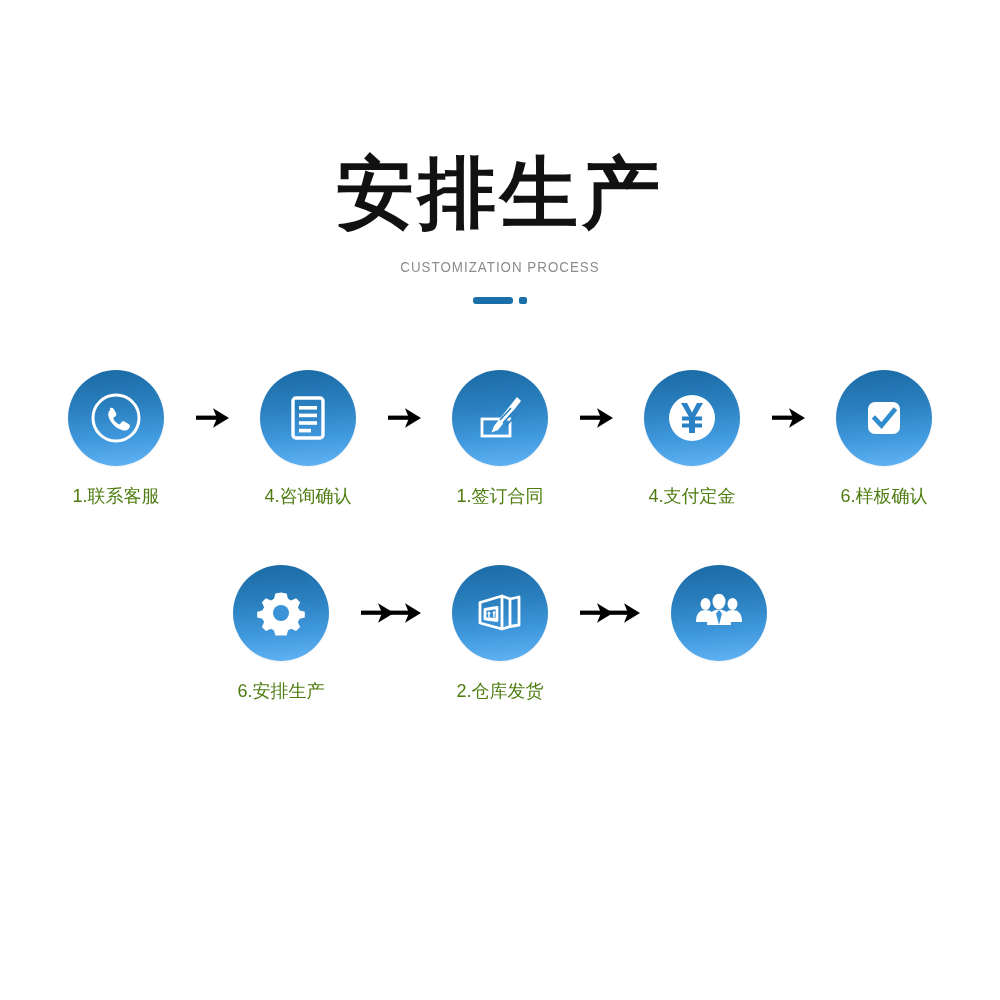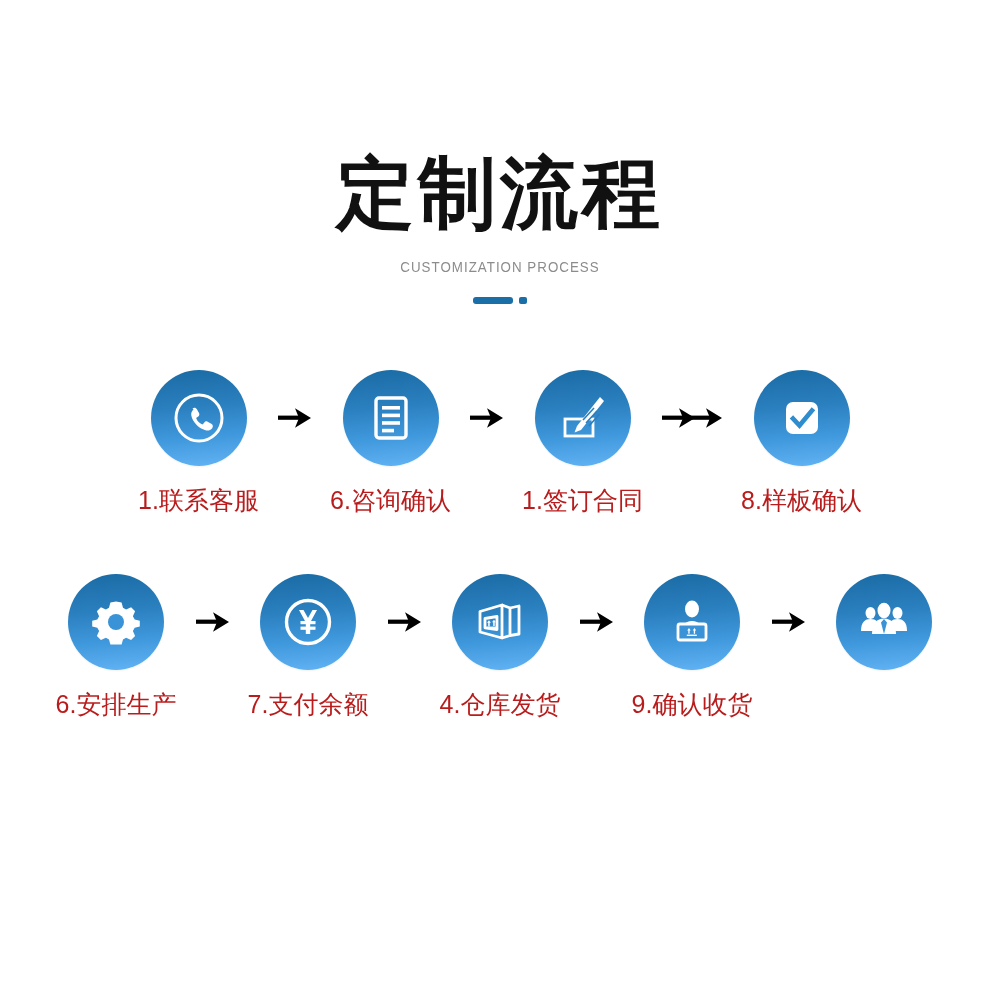--- a/index.html
+++ b/index.html
@@ -92,22 +92,22 @@
     border-radius: 50%;
     background: linear-gradient(175deg, #1a6ba4 0%, #2a7fbe 38%, #3f98dc 68%, #63b4f5 100%);
     display: flex;
     align-items: center;
     justify-content: center;
     box-shadow: 0 1px 2px rgba(0,0,0,0.06);
   }
   .circle svg { display: block; }
   .step-label {
     margin-top: 18px;
-    font-size: 25px;
-    color: #b91c1c;
+    font-size: 18px;
+    color: #4d7c0f;
     white-space: nowrap;
     font-family: "Liberation Sans", "DejaVu Sans", sans-serif;
   }
 
   .arrow {
     width: 35px;
     height: 96px;
     display: flex;
     align-items: center;
     justify-content: center;
@@ -115,21 +115,21 @@
     margin: 0 -4px;
   }
   .arrow svg { display: block; }
 </style>
 </head>
 <body>
 
 <div class="page">
 
   <div class="header">
-    <div class="title">定制流程</div>
+    <div class="title">安排生产</div>
     <div class="subtitle">CUSTOMIZATION PROCESS</div>
     <div class="divider">
       <span class="bar"></span>
       <span class="dot"></span>
     </div>
   </div>
 
   <div class="rows">
 
     <div class="row">
@@ -158,21 +158,21 @@
           <span>
             <svg width="56" height="56" viewBox="0 0 56 56">
               <rect x="13" y="8" width="30" height="40" rx="3" fill="none" stroke="#ffffff" stroke-width="3.4"></rect>
               <rect x="19" y="16" width="18" height="3.6" fill="#ffffff"></rect>
               <rect x="19" y="23.6" width="18" height="3.6" fill="#ffffff"></rect>
               <rect x="19" y="31.2" width="18" height="3.6" fill="#ffffff"></rect>
               <rect x="19" y="38.8" width="12" height="3.6" fill="#ffffff"></rect>
             </svg>
           </span>
         </div>
-        <div class="step-label">6.咨询确认</div>
+        <div class="step-label">4.咨询确认</div>
       </div>
 
       <div class="arrow">
         <svg width="33" height="22" viewBox="0 0 33 22">
           <rect x="0" y="8.6" width="22" height="4.2" fill="#000000"></rect>
           <path d="M17 1.2 L33 11 L17 20.8 L21 11 Z" fill="#000000"></path>
         </svg>
       </div>
 
       <div class="step">
@@ -190,38 +190,54 @@
         <div class="step-label">1.签订合同</div>
       </div>
 
       <div class="arrow">
         <svg width="33" height="22" viewBox="0 0 33 22">
           <rect x="0" y="8.6" width="22" height="4.2" fill="#000000"></rect>
           <path d="M17 1.2 L33 11 L17 20.8 L21 11 Z" fill="#000000"></path>
         </svg>
       </div>
 
+      <div class="step">
+        <div class="circle">
+          <span>
+            <svg width="62" height="62" viewBox="0 0 62 62">
+              <circle cx="31" cy="31" r="23" fill="#ffffff"></circle>
+              <g fill="#2a82c4">
+                <polygon points="20,16 26,16 31,25.5 36,16 42,16 34.5,29 27.5,29"></polygon>
+                <rect x="21" y="29.5" width="20" height="4"></rect>
+                <rect x="21" y="36.5" width="20" height="4"></rect>
+                <rect x="28" y="28" width="6" height="18"></rect>
+              </g>
+            </svg>
+          </span>
+        </div>
+        <div class="step-label">4.支付定金</div>
+      </div>
 
       <div class="arrow">
         <svg width="33" height="22" viewBox="0 0 33 22">
           <rect x="0" y="8.6" width="22" height="4.2" fill="#000000"></rect>
           <path d="M17 1.2 L33 11 L17 20.8 L21 11 Z" fill="#000000"></path>
         </svg>
       </div>
 
       <div class="step">
         <div class="circle">
           <span>
             <svg width="56" height="56" viewBox="0 0 56 56">
               <rect x="12" y="12" width="32" height="32" rx="7" fill="#ffffff"></rect>
               <path d="M19 28.5 L25.5 35.5 L38 20.5" fill="none" stroke="#2f8ccd" stroke-width="4.6" stroke-linecap="square" stroke-linejoin="miter"></path>
             </svg>
           </span>
         </div>
-        <div class="step-label">8.样板确认</div>
+        <div class="step-label">6.样板确认</div>
       </div>
 
     </div>
 
     <div class="row">
 
       <div class="step">
         <div class="circle">
           <span>
             <svg width="58" height="58" viewBox="0 0 58 58">
@@ -233,36 +249,20 @@
         <div class="step-label">6.安排生产</div>
       </div>
 
       <div class="arrow">
         <svg width="33" height="22" viewBox="0 0 33 22">
           <rect x="0" y="8.6" width="22" height="4.2" fill="#000000"></rect>
           <path d="M17 1.2 L33 11 L17 20.8 L21 11 Z" fill="#000000"></path>
         </svg>
       </div>
 
-      <div class="step">
-        <div class="circle">
-          <span>
-            <svg width="62" height="62" viewBox="0 0 62 62">
-              <circle cx="31" cy="31" r="21.5" fill="none" stroke="#ffffff" stroke-width="3.4"></circle>
-              <g fill="#ffffff">
-                <polygon points="22,19 26.5,19 31,27 35.5,19 40,19 34,30 28,30"></polygon>
-                <rect x="23.5" y="30" width="15" height="3.2"></rect>
-                <rect x="23.5" y="35.6" width="15" height="3.2"></rect>
-                <rect x="28.8" y="28.5" width="4.4" height="14.5"></rect>
-              </g>
-            </svg>
-          </span>
-        </div>
-        <div class="step-label">7.支付余额</div>
-      </div>
 
       <div class="arrow">
         <svg width="33" height="22" viewBox="0 0 33 22">
           <rect x="0" y="8.6" width="22" height="4.2" fill="#000000"></rect>
           <path d="M17 1.2 L33 11 L17 20.8 L21 11 Z" fill="#000000"></path>
         </svg>
       </div>
 
       <div class="step">
         <div class="circle">
@@ -275,47 +275,30 @@
                 <path d="M16 27.5 L28 25.5 L28 38.5 L16 36.8 Z"></path>
               </g>
               <g fill="#ffffff">
                 <path d="M20 29.2 l1.9 2.6 -1.2 0 0 3.6 -1.5 0 0-3.6 -1.2 0 z"></path>
                 <path d="M25 28.7 l1.9 2.6 -1.2 0 0 3.8 -1.5 0 0-3.8 -1.2 0 z"></path>
                 <rect x="17.6" y="35.6" width="9.5" height="1.5"></rect>
               </g>
             </svg>
           </span>
         </div>
-        <div class="step-label">4.仓库发货</div>
-      </div>
-
-      <div class="arrow">
-        <svg width="33" height="22" viewBox="0 0 33 22">
-          <rect x="0" y="8.6" width="22" height="4.2" fill="#000000"></rect>
-          <path d="M17 1.2 L33 11 L17 20.8 L21 11 Z" fill="#000000"></path>
-        </svg>
-      </div>
-
-      <div class="step">
-        <div class="circle">
-          <span>
-            <svg width="60" height="60" viewBox="0 0 60 60">
-              <ellipse cx="30" cy="17" rx="7" ry="8.5" fill="#ffffff"></ellipse>
-              <path d="M18 47 C18 34 23 29 30 29 C37 29 42 34 42 47 Z" fill="#ffffff"></path>
-              <rect x="16" y="32" width="28" height="16" rx="2" fill="#3a93d6" stroke="#ffffff" stroke-width="2.8"></rect>
-              <g fill="#ffffff">
-                <path d="M27 36 l1.7 2.4 -1.1 0 0 3.4 -1.3 0 0-3.4 -1.1 0 z"></path>
-                <path d="M32.5 36 l1.7 2.4 -1.1 0 0 3.4 -1.3 0 0-3.4 -1.1 0 z"></path>
-                <rect x="24.8" y="42.6" width="10" height="1.4"></rect>
-              </g>
-            </svg>
-          </span>
-        </div>
-        <div class="step-label">9.确认收货</div>
-      </div>
+        <div class="step-label">2.仓库发货</div>
+      </div>
+
+      <div class="arrow">
+        <svg width="33" height="22" viewBox="0 0 33 22">
+          <rect x="0" y="8.6" width="22" height="4.2" fill="#000000"></rect>
+          <path d="M17 1.2 L33 11 L17 20.8 L21 11 Z" fill="#000000"></path>
+        </svg>
+      </div>
+
 
       <div class="arrow">
         <svg width="33" height="22" viewBox="0 0 33 22">
           <rect x="0" y="8.6" width="22" height="4.2" fill="#000000"></rect>
           <path d="M17 1.2 L33 11 L17 20.8 L21 11 Z" fill="#000000"></path>
         </svg>
       </div>
 
       <div class="step">
         <div class="circle">

